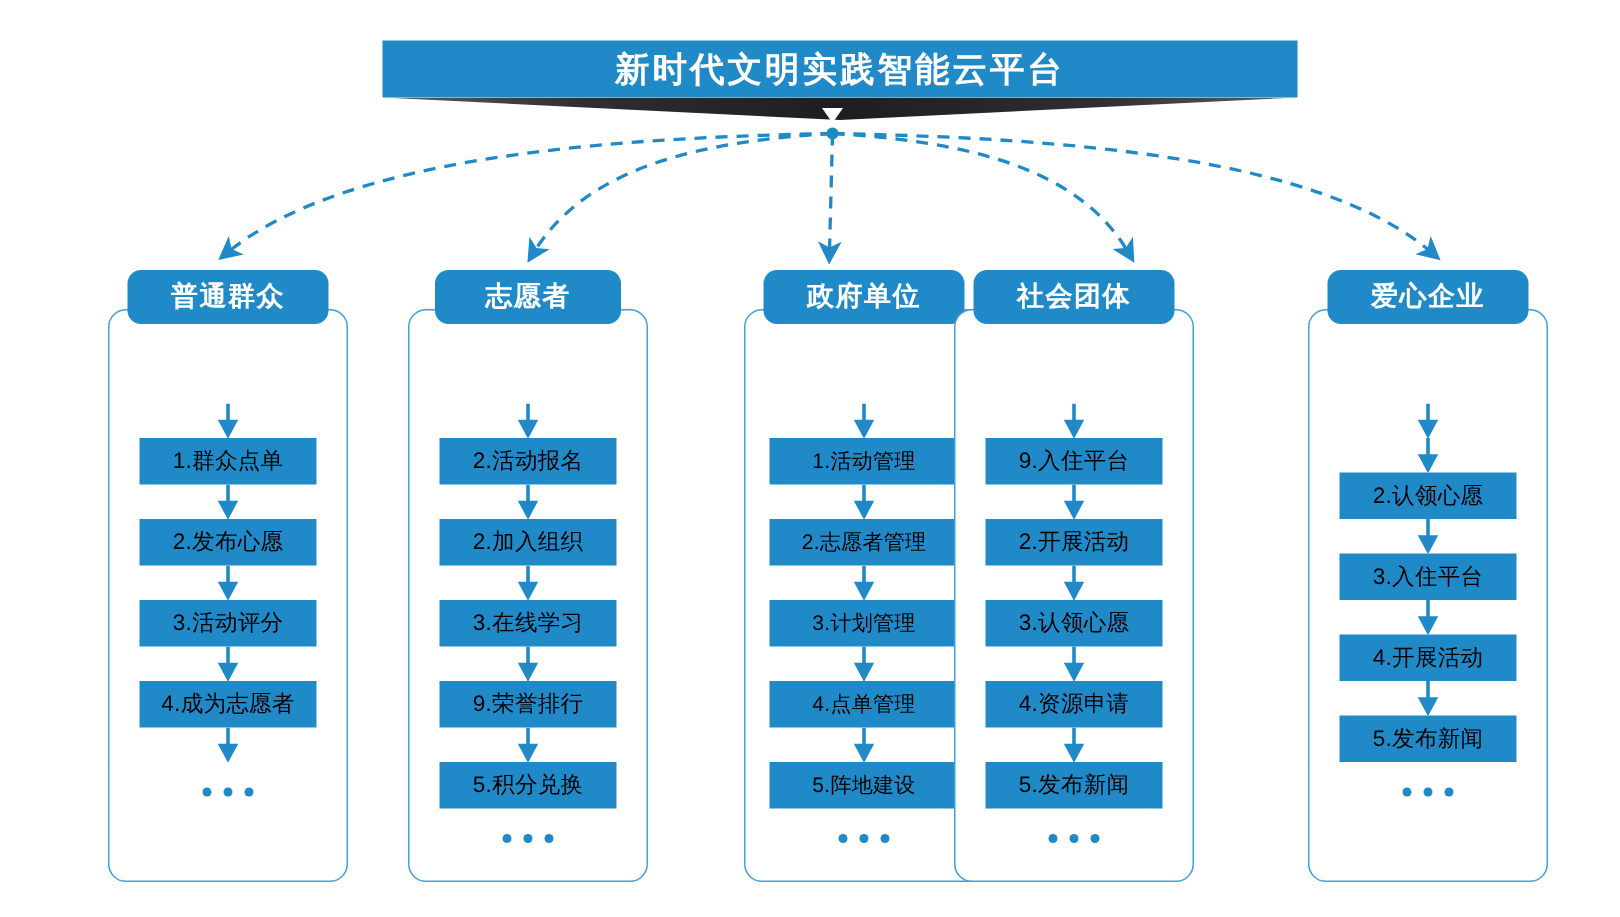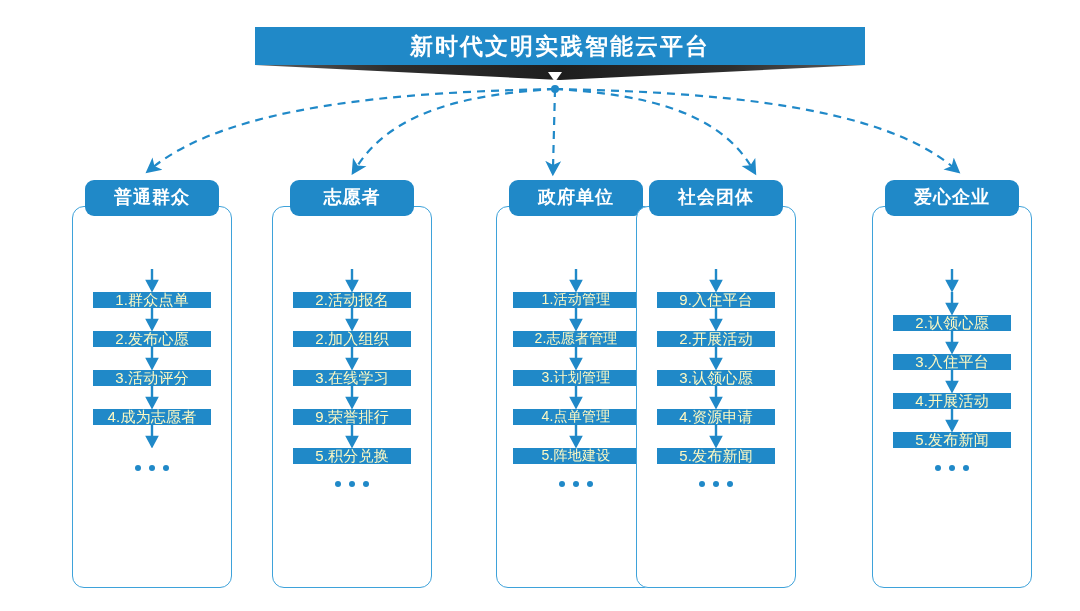--- a/index.html
+++ b/index.html
@@ -113,23 +113,23 @@
     position: absolute;
     left: 0;
     top: 62px;
     width: 100%;
     display: flex;
     flex-direction: column;
     align-items: center;
   }
   .item-box {
     width: 118px;
-    height: 16px;
+    height: 31px;
     background: #2089c8;
-    color: #fef9c3;
+    color: #000000;
     font-size: 15px;
     display: flex;
     align-items: center;
     justify-content: center;
     white-space: nowrap;
     letter-spacing: 0.2px;
   }
   .col-wide .item-box { width: 126px; font-size: 14px; }
 
   .arrow-down {

